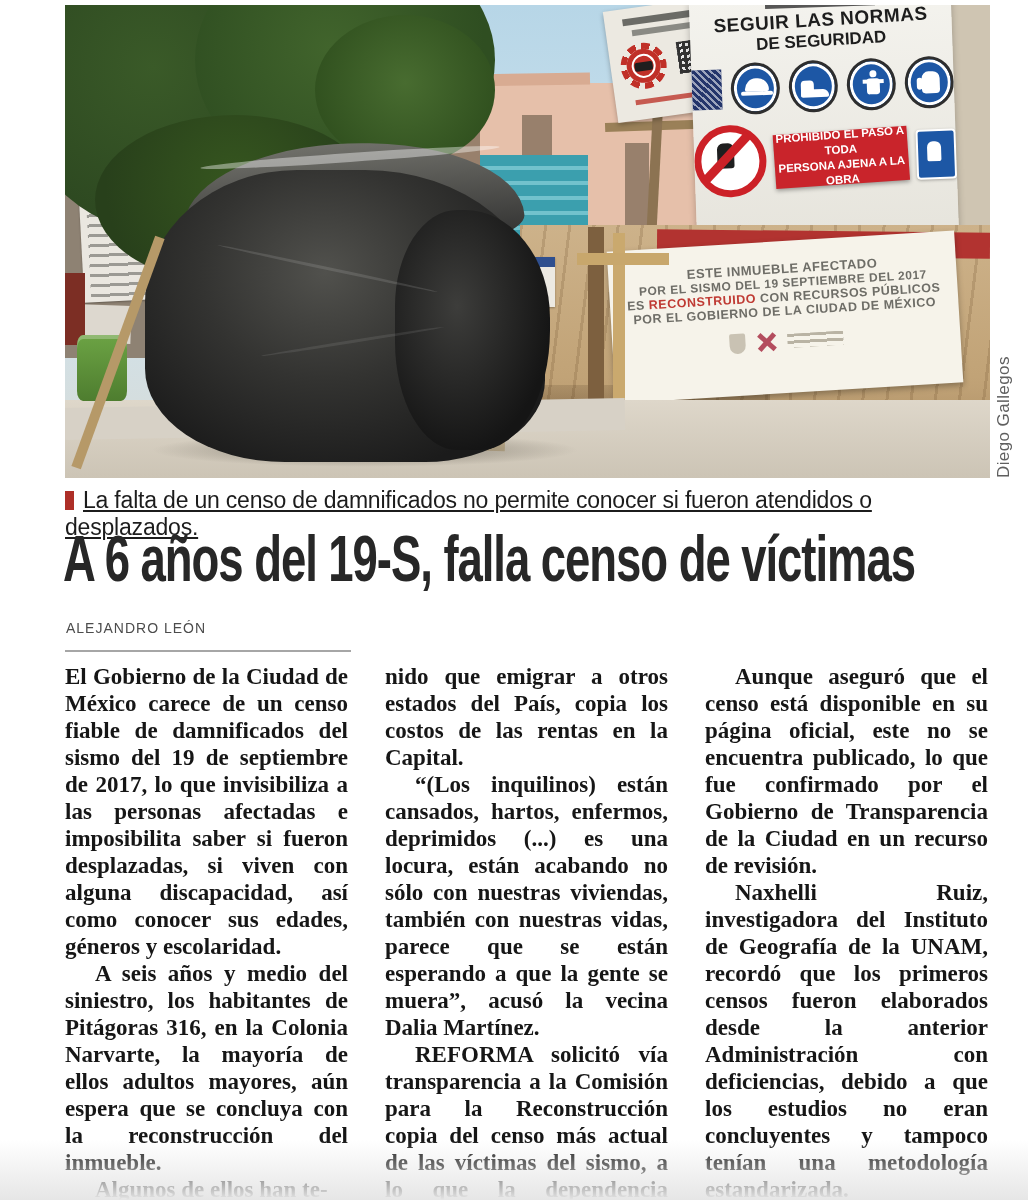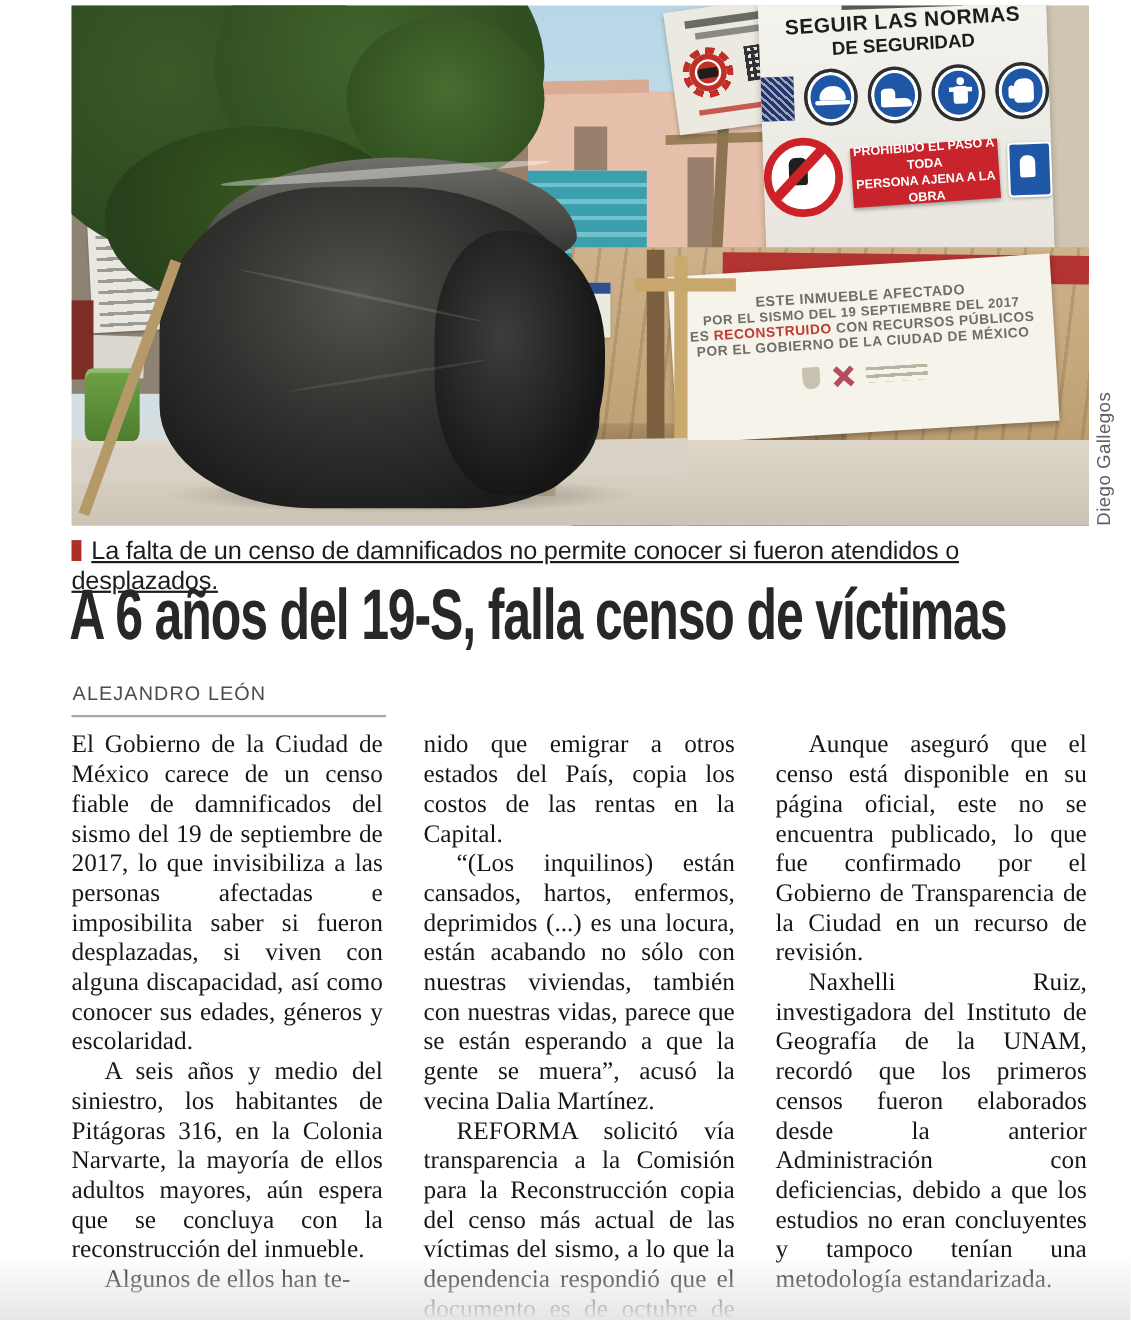--- a/index.html
+++ b/index.html
@@ -157,26 +157,26 @@
   
   .credit{position:absolute;left:994px;top:332px;height:146px;writing-mode:vertical-rl;
           transform:rotate(180deg);font-size:17px;color:#5f5f5f;letter-spacing:.4px;}
   .caption{position:absolute;left:65px;top:487px;width:925px;font-size:23px;color:#1c1c1c;
            letter-spacing:-.2px;text-decoration:underline;}
   .caption .bullet{display:inline-block;width:9px;height:19px;background:#ae2f28;margin-right:9px;
            transform:translateY(2px);}
   .headline{position:absolute;left:63px;top:521px;margin:0;font-size:65px;font-weight:bold;
             color:#272727;letter-spacing:-1.5px;white-space:nowrap;transform:scaleX(.70);
             transform-origin:left top;}
-  .byline{position:absolute;left:66px;top:620px;font-size:18px;letter-spacing:1px;color:#4c4c4c;}
+  .byline{position:absolute;left:66px;top:620px;font-size:14px;letter-spacing:1px;color:#4c4c4c;}
   .byline-rule{position:absolute;left:65px;top:650px;width:286px;height:2px;background:#a6a6a6;}
   .cols{position:absolute;left:65px;top:663px;width:925px;display:flex;gap:37px;}
   .col{width:283px;flex:0 0 283px;font-family:"Liberation Serif",serif;font-size:23px;
        line-height:27px;text-align:justify;color:#161616;}
-  .col p{margin:0;}
+  .col p{margin:0;font-weight:bold;}
   .col p.ind{text-indent:30px;}
 </style>
 </head>
 <body>
 
 <div class="page">
 
   <figure class="photo" style="margin:0;">
     <div class="bldg-pink">
       <span class="win" style="left:60px;top:42px;width:38px;height:48px;"></span>

